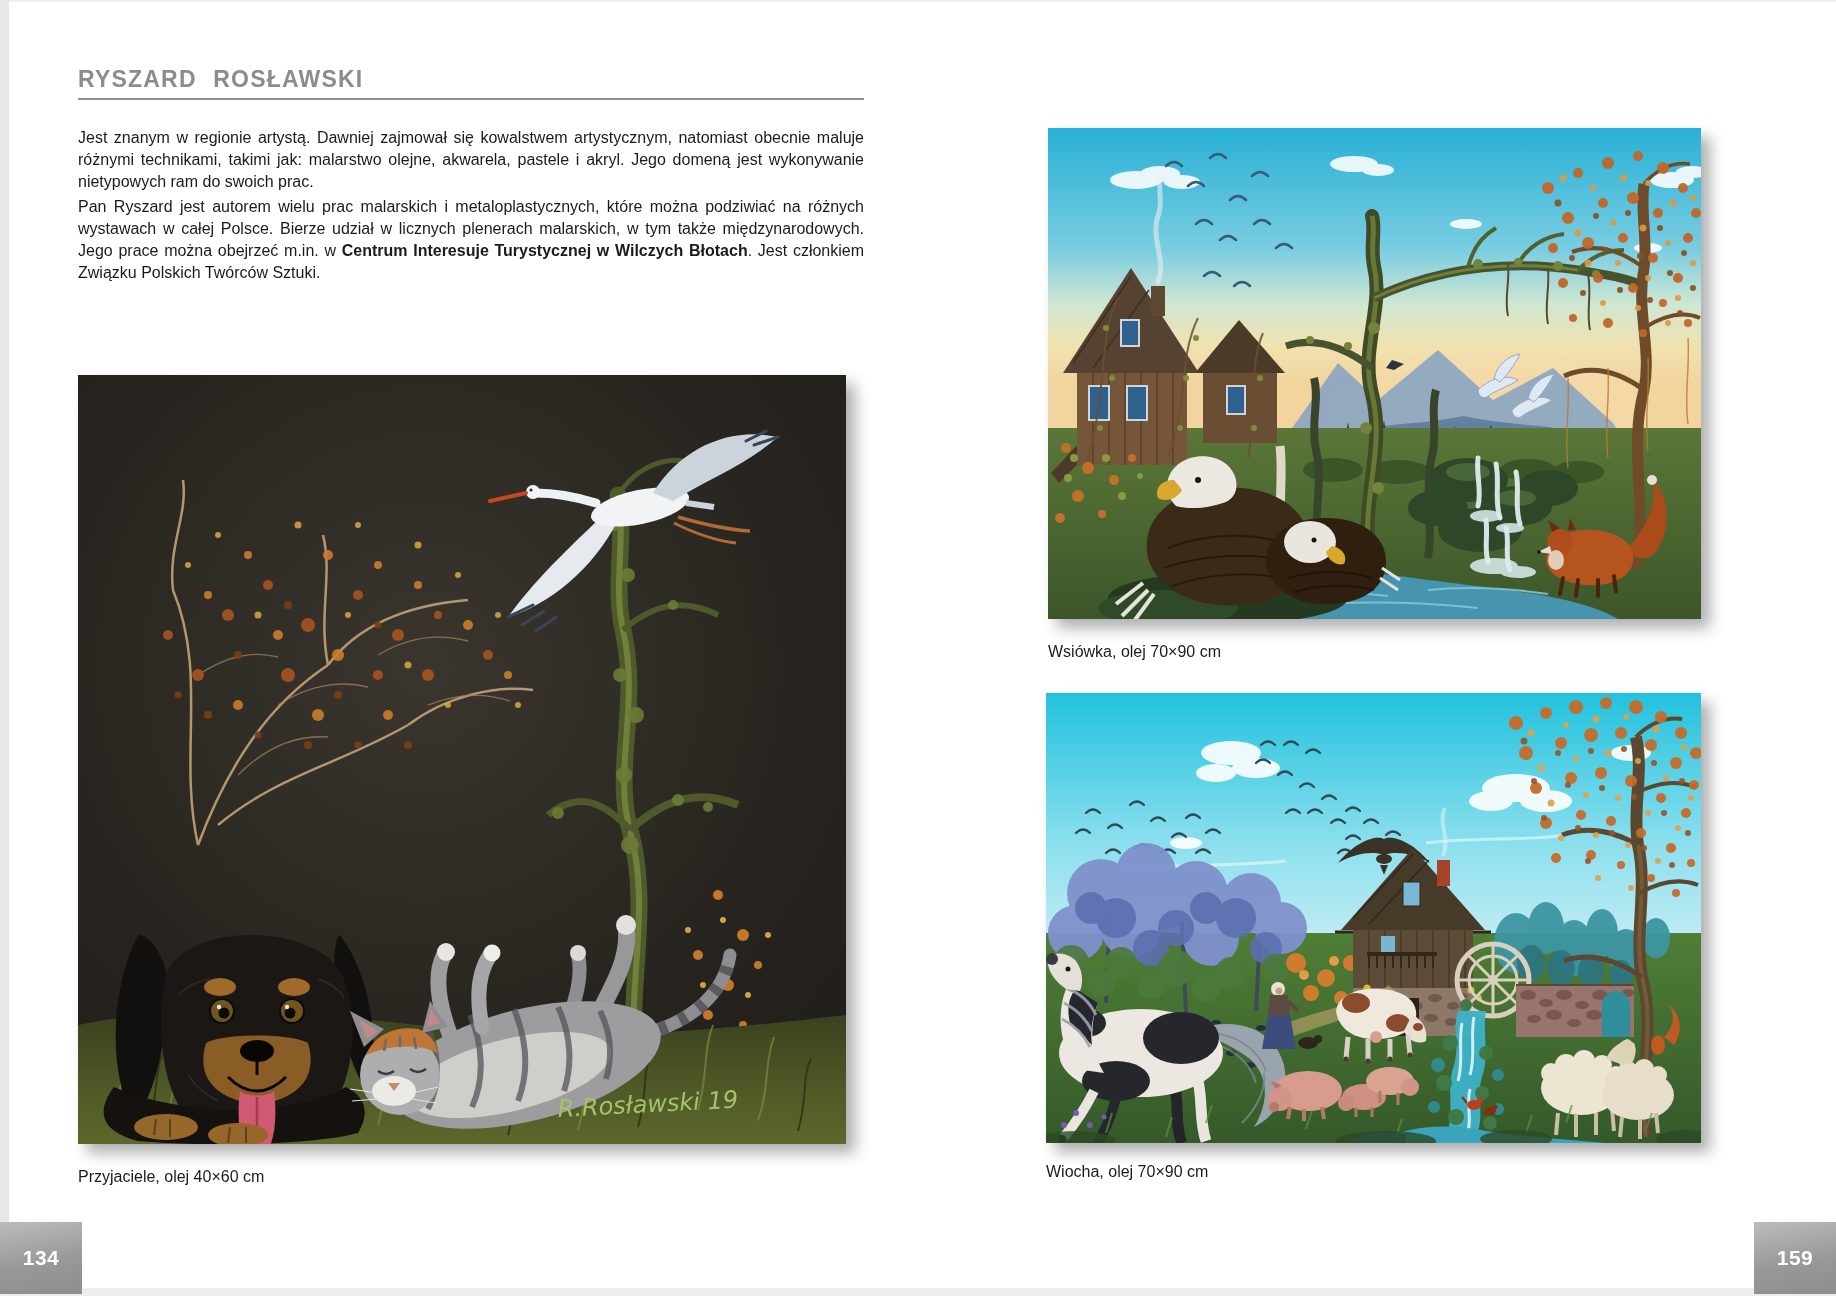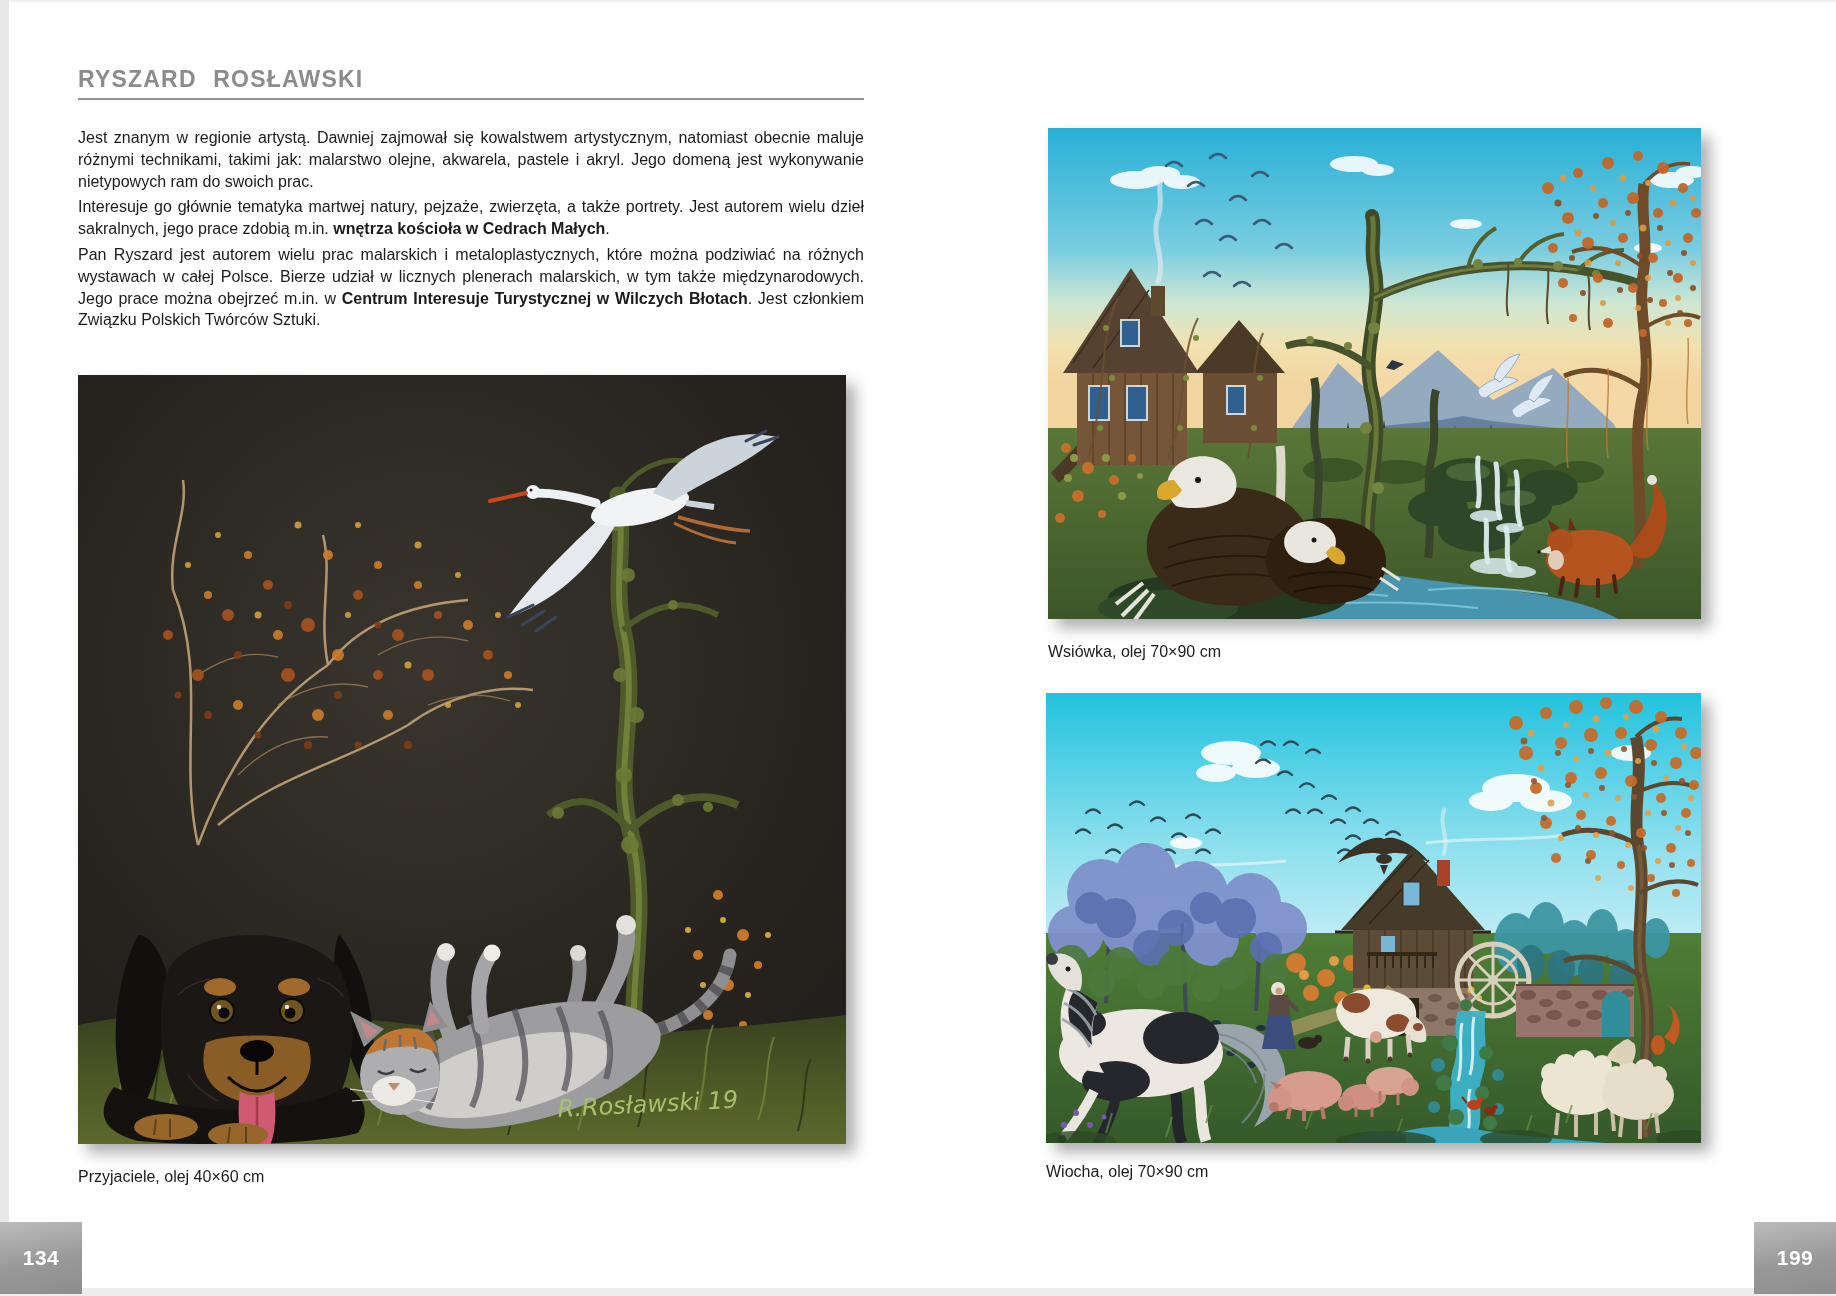--- a/index.html
+++ b/index.html
@@ -56,21 +56,20 @@
   <div class="edge-top"></div>
   <div class="edge-left"></div>
   <div class="edge-bottom"></div>
 
   <section>
     <h1 class="heading">RYSZARD ROSŁAWSKI</h1>
     <div class="heading-rule"></div>
 
     <div class="bio">
       <p><span>Jest znanym w regionie artystą. Dawniej zajmował się kowalstwem artystycznym, natomiast obecnie maluje różnymi technikami, takimi jak: malarstwo olejne, akwarela, pastele i akryl. Jego domeną jest wykonywanie nietypowych ram do swoich prac.</span><strong></strong><span></span></p>
-      <p><span>Interesuje go głównie tematyka martwej natury, pejzaże, zwierzęta, a także portrety. Jest autorem wielu dzieł sakralnych, jego prace zdobią m.in. </span><strong>wnętrza kościoła w Cedrach Małych</strong><span>.</span></p>
       <p><span>Pan Ryszard jest autorem wielu prac malarskich i metaloplastycznych, które można podziwiać na różnych wystawach w całej Polsce. Bierze udział w licznych plenerach malarskich, w tym także międzynarodowych. Jego prace można obejrzeć m.in. w </span><strong>Centrum Interesuje Turystycznej w Wilczych Błotach</strong><span>. Jest członkiem Związku Polskich Twórców Sztuki.</span></p>
     </div>
 
     <figure class="art art-1">
       <svg viewBox="0 0 768 769" width="768" height="769" role="img">
         <defs>
           <radialGradient id="p1bg" cx="45%" cy="38%" r="85%">
             <stop offset="0%" stop-color="#3a362e"></stop>
               <stop offset="60%" stop-color="#27241f"></stop>
               <stop offset="100%" stop-color="#1e1c19"></stop>
@@ -1149,16 +1148,16 @@
           <circle cx="30" cy="420" r="3"></circle>
             <circle cx="44" cy="432" r="3"></circle>
             <circle cx="18" cy="432" r="3"></circle>
             <circle cx="58" cy="424" r="2.5"></circle>
         </g>
       </svg>
     </figure>
     <figcaption class="caption cap-3">Wiocha, olej 70×90 cm</figcaption>
 
     <div class="pagenum pn-right">
-      <span>199</span>
+      <span>159</span>
     </div>
   </section>
 </div>
 
 </body></html>

